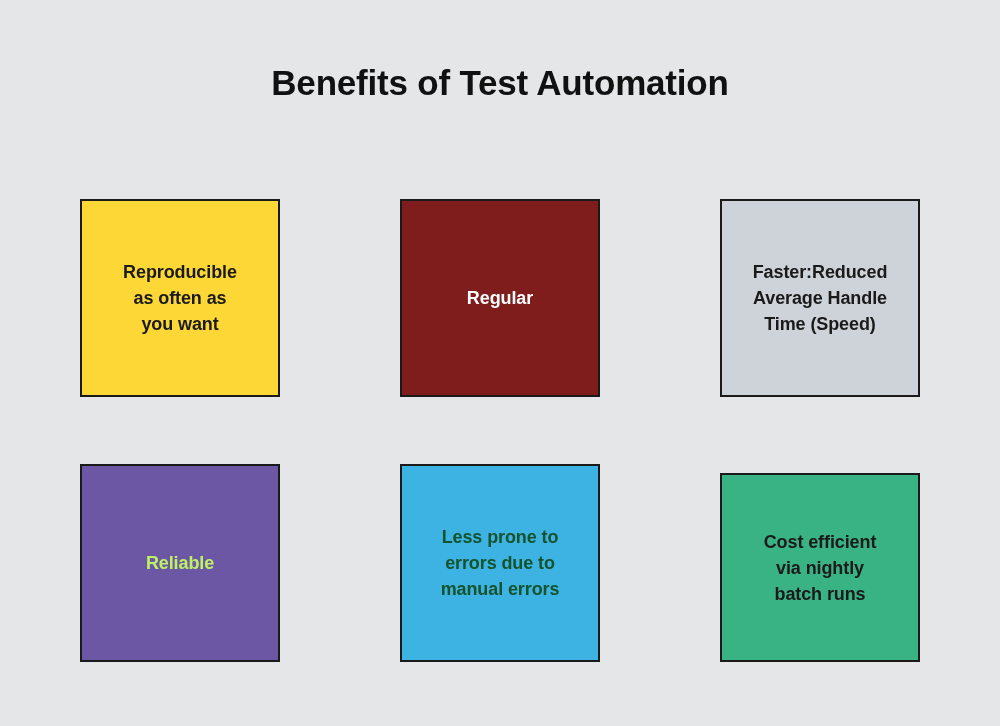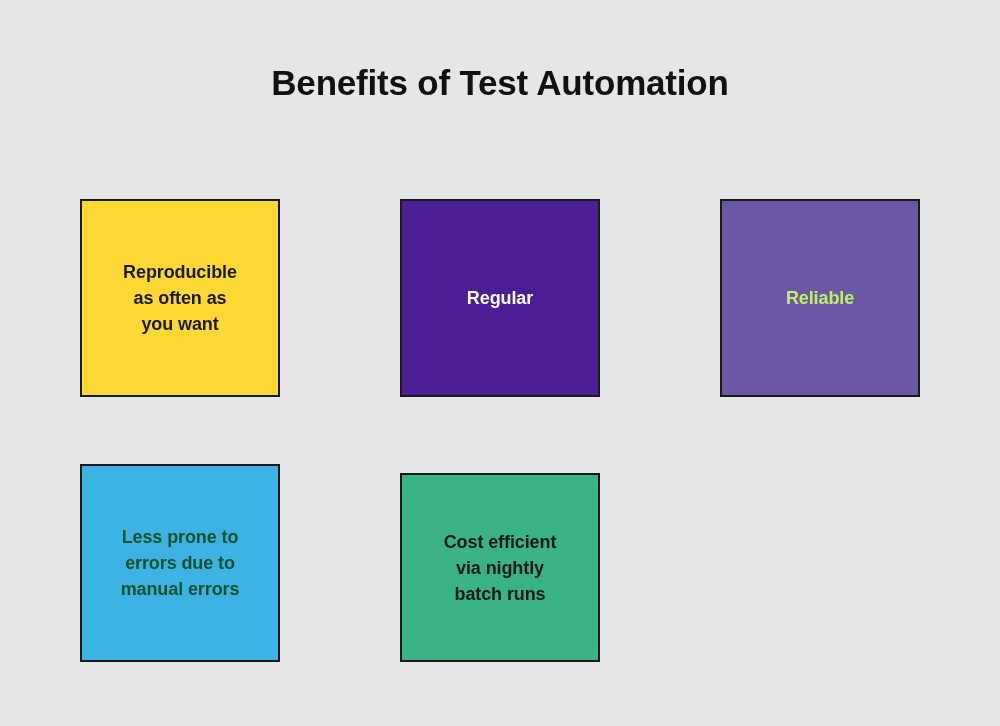--- a/index.html
+++ b/index.html
@@ -71,24 +71,29 @@
   <div id="page-title" style="color: rgb(17, 17, 17);">Benefits of Test Automation</div>
 
   <div id="card-grid">
 
     <div class="card" style="background: rgb(252, 215, 53); border-color: rgb(26, 26, 26);">
       <span class="card-label" style="color: rgb(26, 26, 26);">Reproducible
 as often as
 you want</span>
     </div>
 
-    <div class="card" style="background: #4c1d95; border-color: rgb(26, 26, 26);">
+    <div class="card" style="background: #7f1d1d; border-color: rgb(26, 26, 26);">
       <span class="card-label" style="color: rgb(255, 255, 255);">Regular</span>
     </div>
 
+    <div class="card" style="background: rgb(205, 211, 216); border-color: rgb(26, 26, 26);">
+      <span class="card-label" style="color: rgb(26, 26, 26);">Faster:Reduced
+Average Handle
+Time (Speed)</span>
+    </div>
 
     <div class="card" style="background: rgb(107, 87, 164); border-color: rgb(26, 26, 26);">
       <span class="card-label" style="color: #bef264;">Reliable</span>
     </div>
 
     <div class="card" style="background: rgb(61, 179, 227); border-color: rgb(26, 26, 26);">
       <span class="card-label" style="color: #14532d;">Less prone to
 errors due to
 manual errors</span>
     </div>

